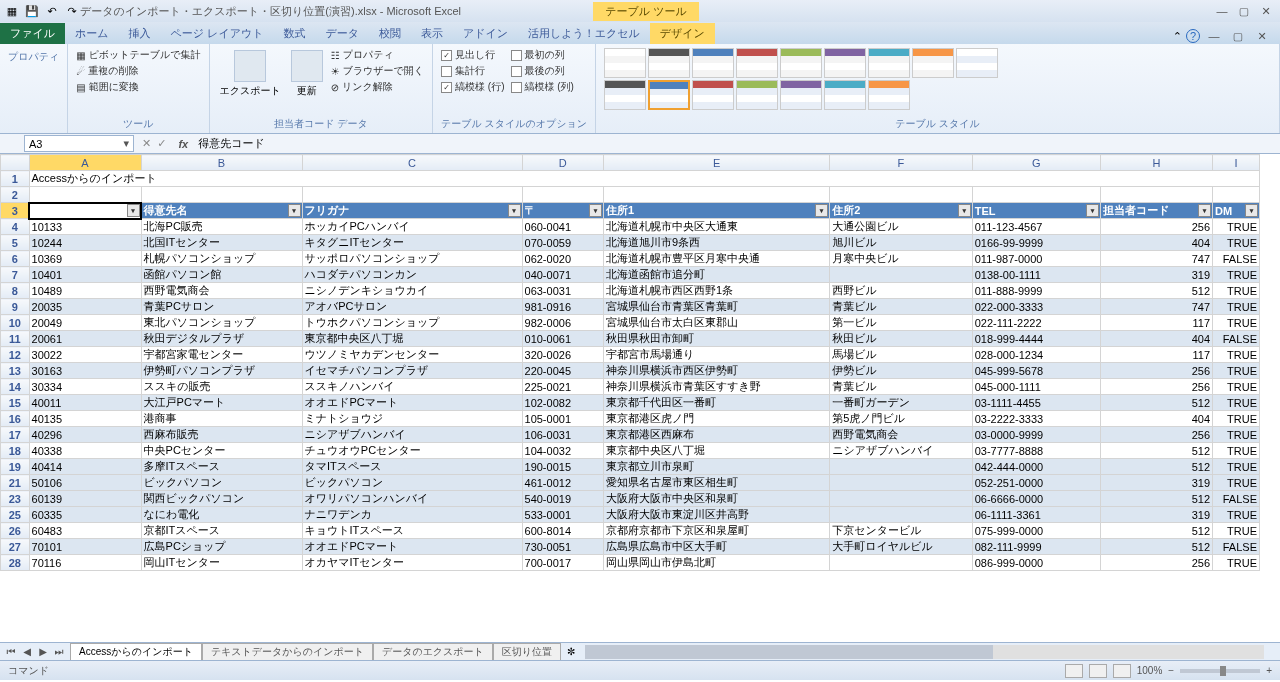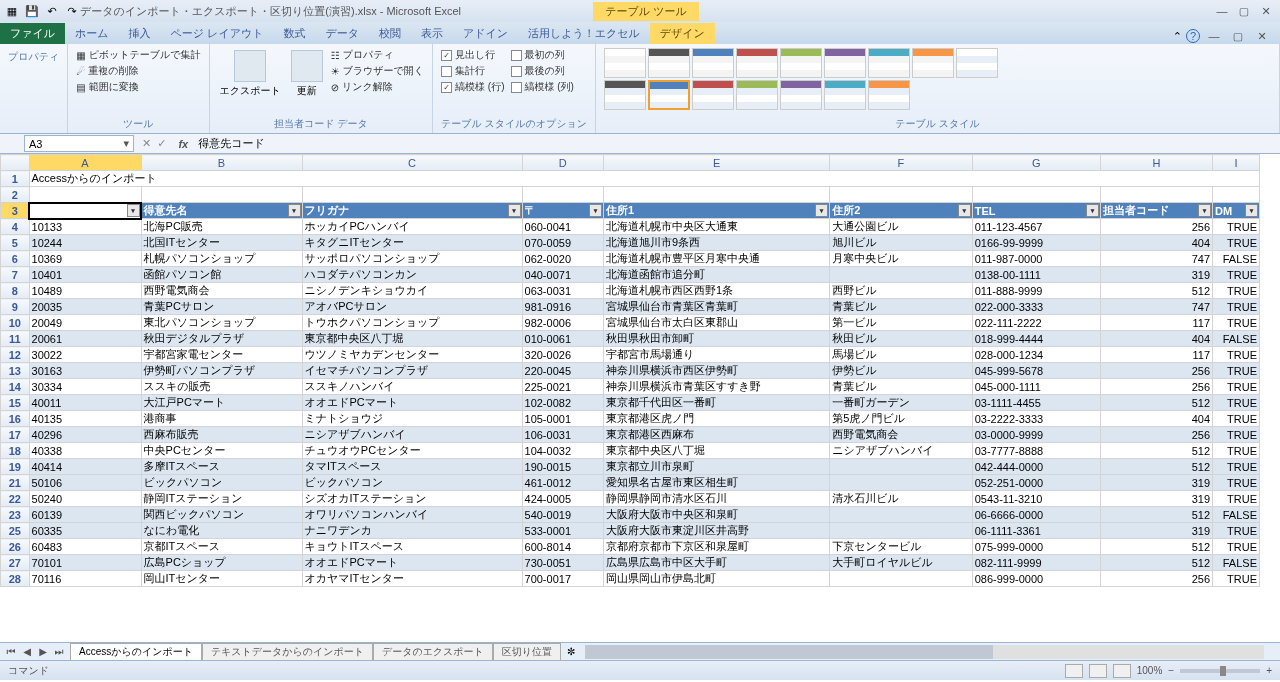--- a/index.html
+++ b/index.html
@@ -560,32 +560,20 @@
           <td class="band-even" style="">ビックパソコン</td>
           <td class="band-even" style="">ビックパソコン</td>
           <td class="band-even" style="">461-0012</td>
           <td class="band-even" style="">愛知県名古屋市東区相生町</td>
           <td class="band-even" style=""></td>
           <td class="band-even" style="">052-251-0000</td>
           <td class="band-even" style="text-align:right;">319</td>
           <td class="band-even" style="text-align:right;">TRUE</td>
         </tr>
         <tr>
-          <th class="row-hdr">22</th>
-          <td class="band-odd" style="">50240</td>
-          <td class="band-odd" style="">静岡ITステーション</td>
-          <td class="band-odd" style="">シズオカITステーション</td>
-          <td class="band-odd" style="">424-0005</td>
-          <td class="band-odd" style="">静岡県静岡市清水区石川</td>
-          <td class="band-odd" style="">清水石川ビル</td>
-          <td class="band-odd" style="">0543-11-3210</td>
-          <td class="band-odd" style="text-align:right;">319</td>
-          <td class="band-odd" style="text-align:right;">TRUE</td>
-        </tr>
-        <tr>
           <th class="row-hdr">23</th>
           <td class="band-even" style="">60139</td>
           <td class="band-even" style="">関西ビックパソコン</td>
           <td class="band-even" style="">オワリパソコンハンバイ</td>
           <td class="band-even" style="">540-0019</td>
           <td class="band-even" style="">大阪府大阪市中央区和泉町</td>
           <td class="band-even" style=""></td>
           <td class="band-even" style="">06-6666-0000</td>
           <td class="band-even" style="text-align:right;">512</td>
           <td class="band-even" style="text-align:right;">FALSE</td>

